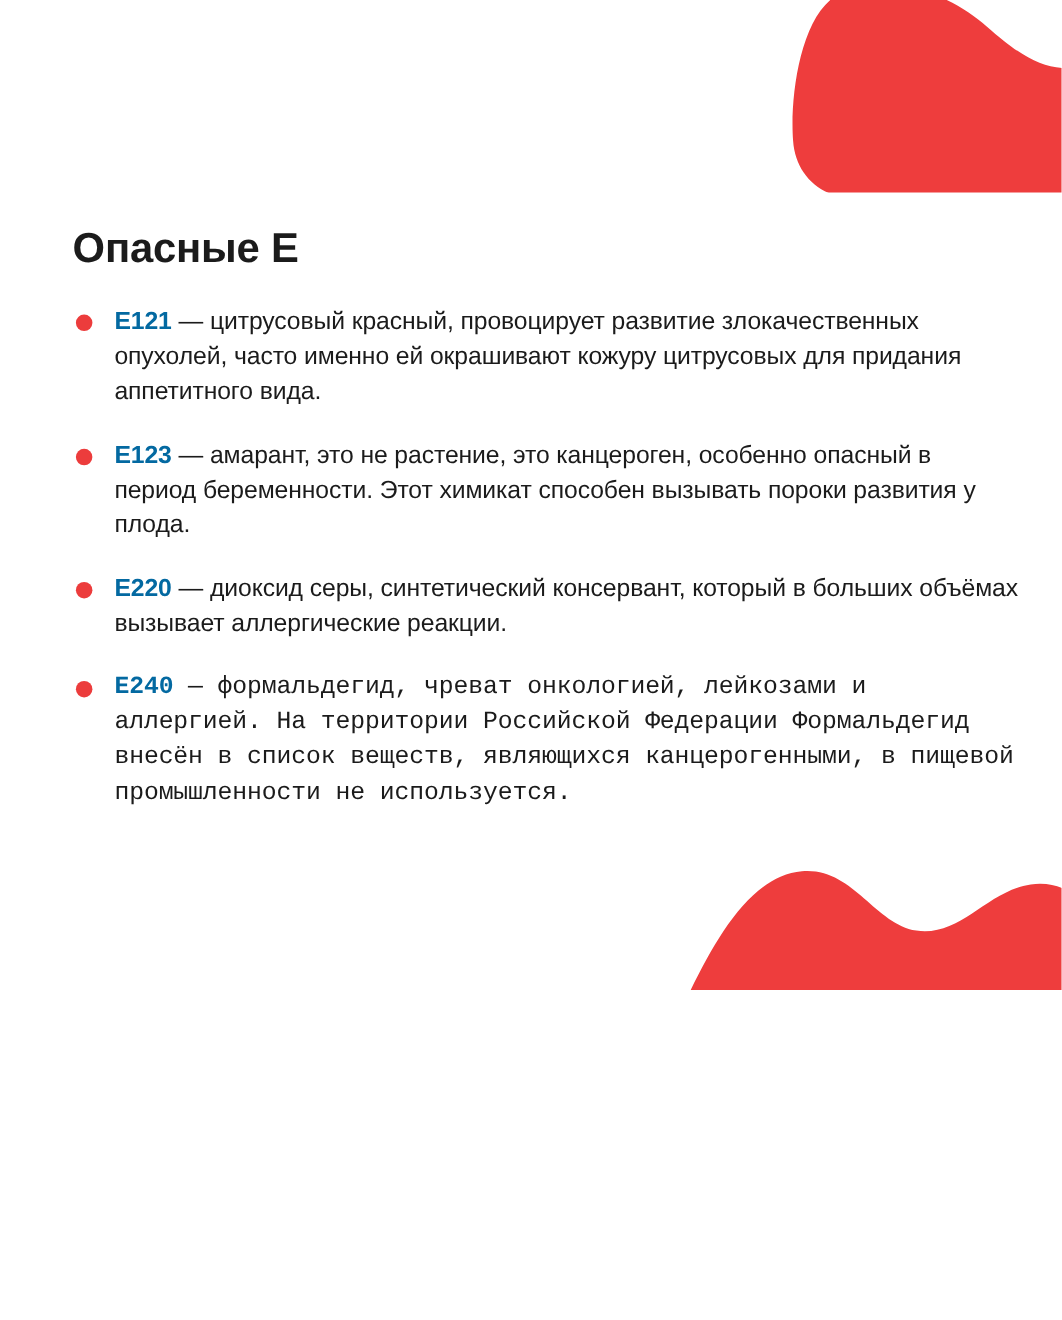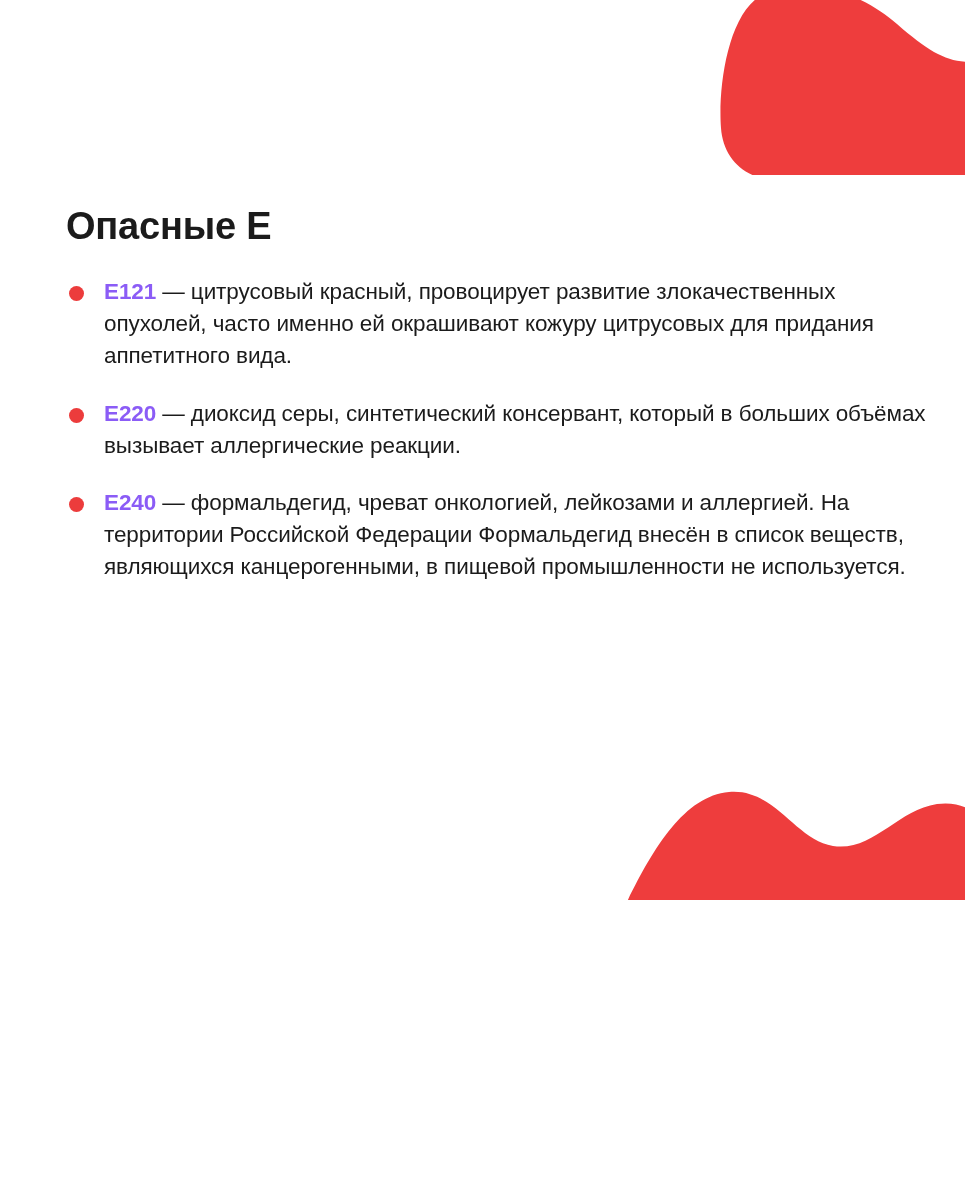--- a/index.html
+++ b/index.html
@@ -60,41 +60,41 @@
     list-style: none;
     margin: 0;
     padding: 0;
   }
 
   .item {
     position: relative;
     padding-left: 38px;
     margin-bottom: 26px;
   }
-  .item:last-child { margin-bottom: 16px; }
+  .item:last-child { margin-bottom: 16px; font-family: Liberation Mono, monospace; }
 
   .bullet {
     position: absolute;
     left: 3px;
     top: 10px;
     width: 15px;
     height: 15px;
     border-radius: 50%;
     background: #ec3c3c;
   }
 
   .item-text {
     font-size: 22.5px;
     line-height: 1.42;
     color: #1b1b1b;
     letter-spacing: -0.1px;
   }
 
   .code {
-    color: #8b5cf6;
+    color: #0369a1;
     font-weight: 700;
   }
 </style>
 </head>
 <body>
 
 <div class="page">
 
   <div class="blob blob-top">
     <svg width="260" height="185" viewBox="0 0 260 185" xmlns="http://www.w3.org/2000/svg">
@@ -112,20 +112,24 @@
 
     <h1 class="title">Опасные Е</h1>
 
     <ul class="list">
 
       <li class="item">
         <span class="bullet"></span>
         <span class="item-text"><span class="code">E121</span><span> — цитрусовый красный, провоцирует развитие злокачественных опухолей, часто именно ей окрашивают кожуру цитрусовых для придания аппетитного вида.</span></span>
       </li>
 
+      <li class="item">
+        <span class="bullet"></span>
+        <span class="item-text"><span class="code">E123</span><span> — амарант, это не растение, это канцероген, особенно опасный в период беременности. Этот химикат способен вызывать пороки развития у плода.</span></span>
+      </li>
 
 
 
 
       <li class="item">
         <span class="bullet"></span>
         <span class="item-text"><span class="code">E220</span><span> — диоксид серы, синтетический консервант, который в больших объёмах вызывает аллергические реакции.</span></span>
       </li>
 
       <li class="item">

